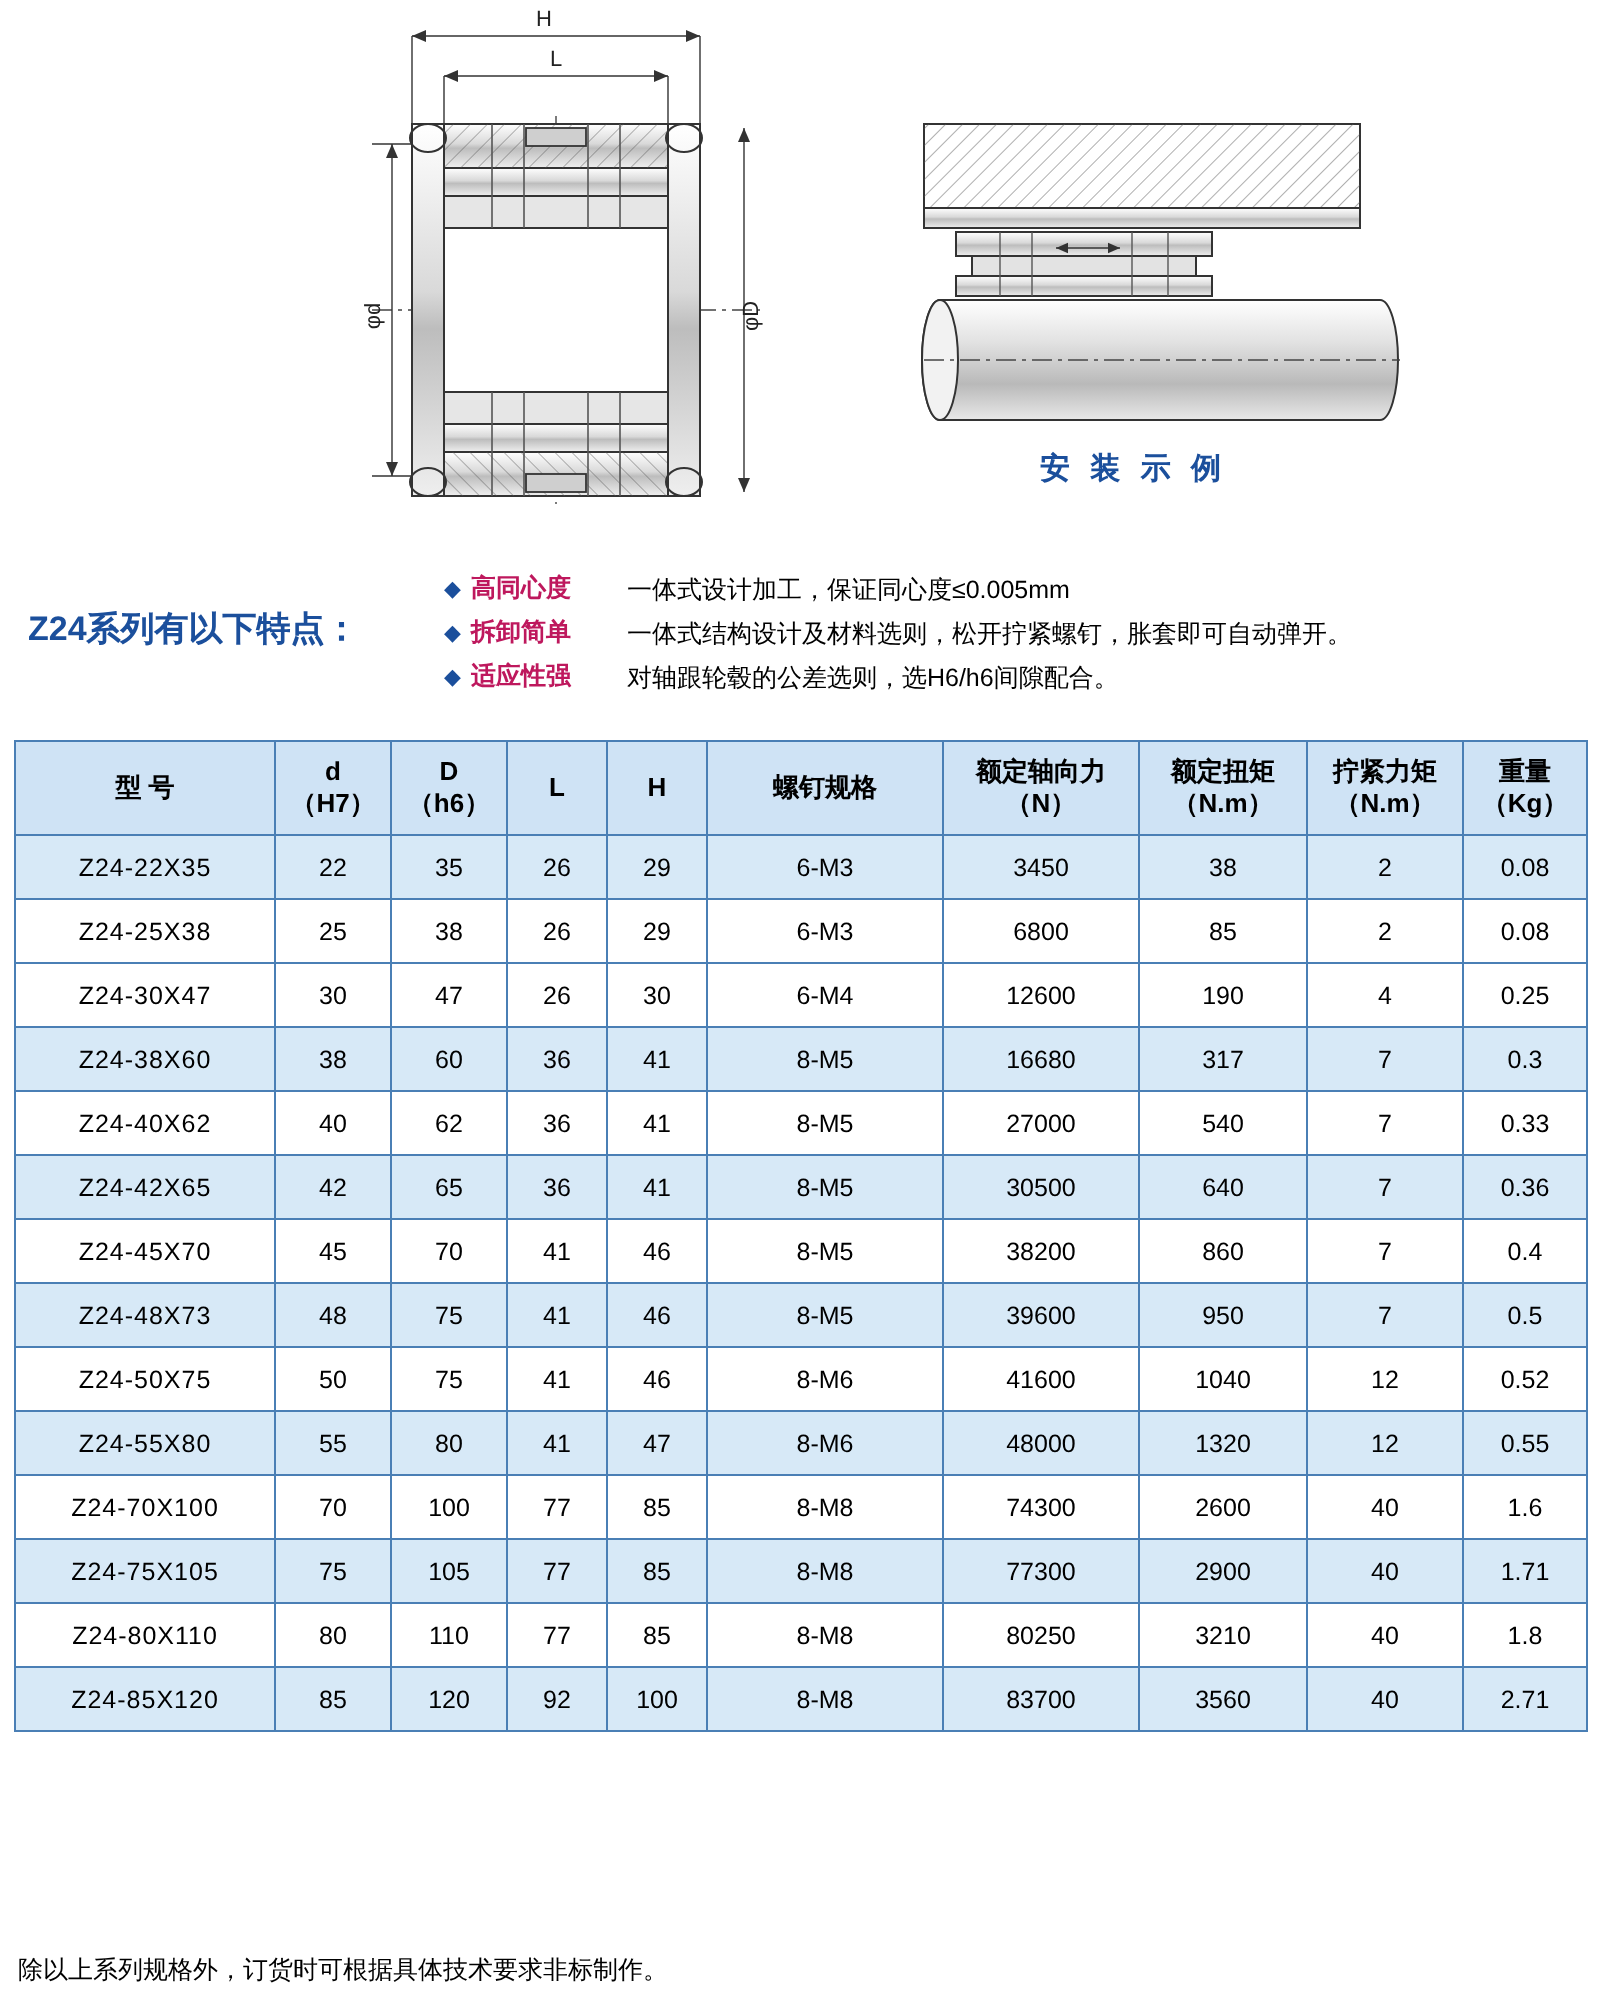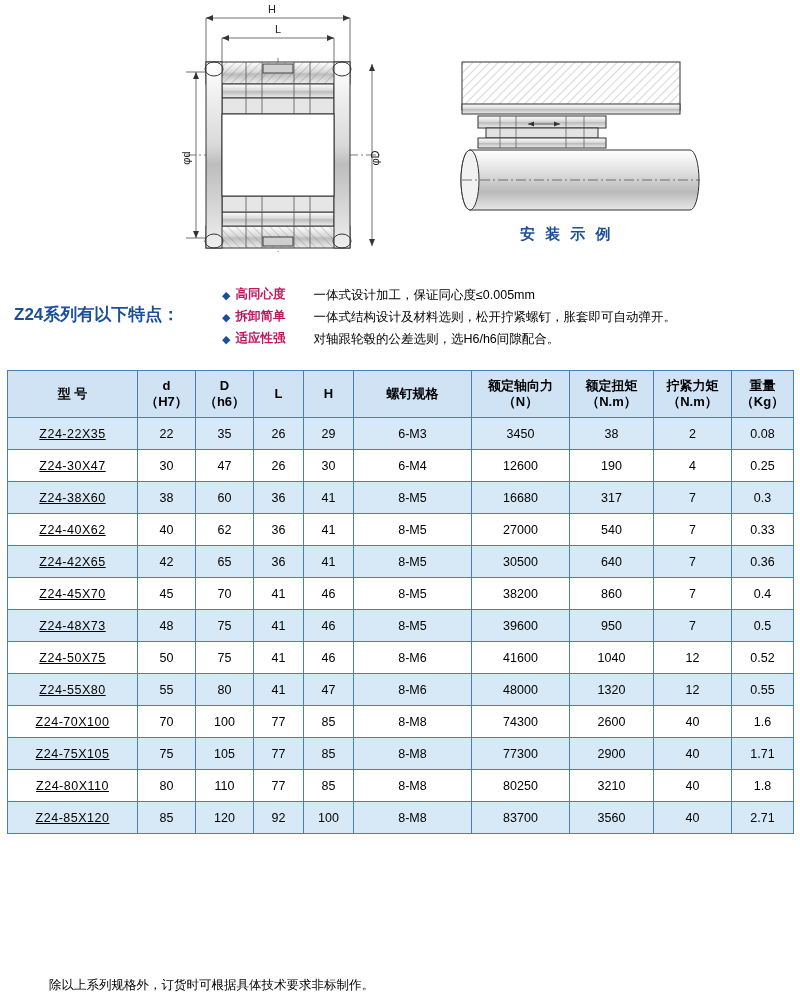--- a/index.html
+++ b/index.html
@@ -54,24 +54,24 @@
   }
   table.spec th{
     background:#cfe3f5;
     font-weight:bold;
     font-size:13px;
     height:46px;
     line-height:16px;
   }
   tr.odd td{background:#d7e9f7;}
   tr.even td{background:#ffffff;}
-  td.model{text-align:left;padding-left:9px;letter-spacing:0.5px;text-decoration:underline;}
+  td.model{text-align:left;padding-left:9px;letter-spacing:0.5px;}
   .footnote{
     position:absolute;left:9px;bottom:6px;
-    font-size:12.5px;color:#000;margin-left:40px;
+    font-size:12.5px;color:#000;
   }
 </style>
 </head>
 <body>
 
 <div class="page">
 
   <div class="drawing">
     <div class="svgwrap">
       <svg width="800" height="275" viewBox="0 0 800 275" xmlns="http://www.w3.org/2000/svg">
@@ -286,20 +286,32 @@
           <td>35</td>
           <td>26</td>
           <td>29</td>
           <td>6-M3</td>
           <td>3450</td>
           <td>38</td>
           <td>2</td>
           <td>0.08</td>
         </tr>
         <tr class="even">
+          <td class="model">Z24-25X38</td>
+          <td>25</td>
+          <td>38</td>
+          <td>26</td>
+          <td>29</td>
+          <td>6-M3</td>
+          <td>6800</td>
+          <td>85</td>
+          <td>2</td>
+          <td>0.08</td>
+        </tr>
+        <tr class="even">
           <td class="model">Z24-30X47</td>
           <td>30</td>
           <td>47</td>
           <td>26</td>
           <td>30</td>
           <td>6-M4</td>
           <td>12600</td>
           <td>190</td>
           <td>4</td>
           <td>0.25</td>

